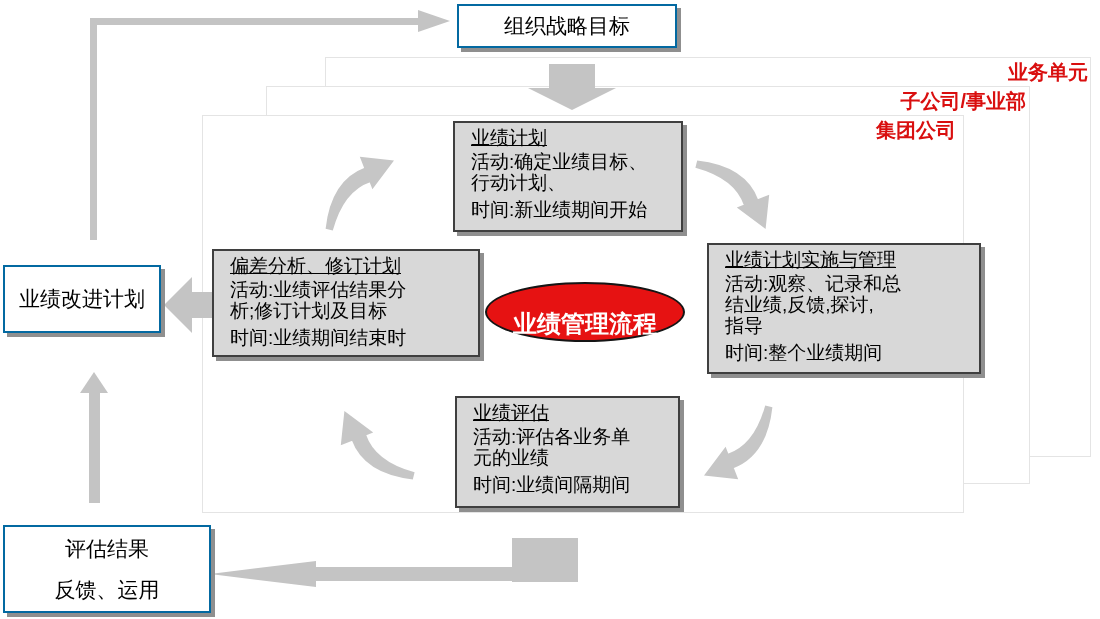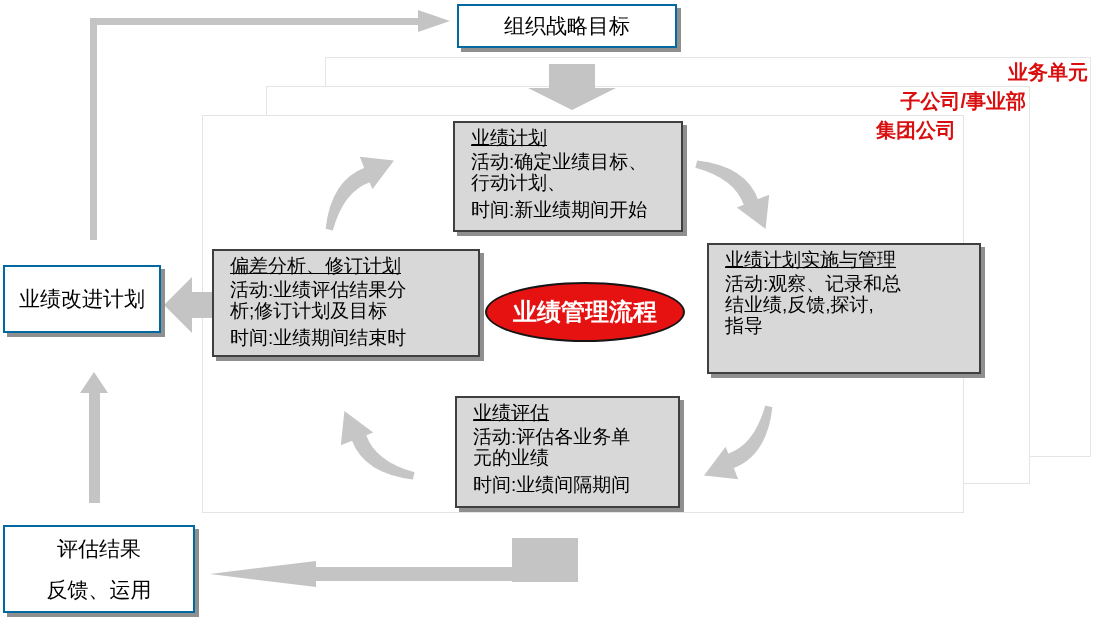--- a/index.html
+++ b/index.html
@@ -23,21 +23,21 @@
   
   .white-box { position:absolute; background:#fff; border:2px solid #0369a1;
                box-shadow:4px 4px 0 #8f8f8f; display:flex; align-items:center;
                justify-content:center; font-size:21px; color:#000; text-align:center; }
   .white-box.col { flex-direction:column; gap:13px; }
 
   
   .ellipse { position:absolute; left:485px; top:282px; width:200px; height:60px;
              background:#e61212; border:2px solid #151515; border-radius:50%;
              color:#fff; font-weight:bold; font-size:24px; display:flex;
-             align-items:center; justify-content:center; white-space:nowrap; }
+             align-items:flex-end; justify-content:center; white-space:nowrap; }
 
   
   .bar { position:absolute; background:#c4c4c4; }
   .tri { position:absolute; width:0; height:0; }
 
   .curved { position:absolute; width:90px; height:90px; }
   .curved svg { width:100%; height:100%; display:block; }
   .curved path { fill:#c6c6c6; }
 </style>
 </head>
@@ -100,20 +100,21 @@
     <div class="act">活动:确定业绩目标、
 行动计划、</div>
     <div class="tm">时间:新业绩期间开始</div>
   </div>
 
   <div class="gray-box" style="left:707px; top:243px; width:274px; height:131px;">
     <div class="bt">业绩计划实施与管理</div>
     <div class="act">活动:观察、记录和总
 结业绩,反馈,探讨,
 指导</div>
+    <div class="tm">时间:整个业绩期间</div>
   </div>
 
   <div class="gray-box" style="left:455px; top:396px; width:225px; height:112px;">
     <div class="bt">业绩评估</div>
     <div class="act">活动:评估各业务单
 元的业绩</div>
     <div class="tm">时间:业绩间隔期间</div>
   </div>
 
   <div class="gray-box" style="left:212px; top:249px; width:268px; height:108px;">
@@ -124,18 +125,18 @@
   </div>
 
   <div class="ellipse">
     <span>业绩管理流程</span>
   </div>
 
   <div class="white-box" style="left:3px; top:265px; width:158px; height:68px;">
     <span>业绩改进计划</span>
   </div>
 
-  <div class="white-box col" style="left:3px; top:525px; width:192px; height:88px;">
+  <div class="white-box col" style="left:3px; top:525px; width:208px; height:88px;">
     <span>评估结果</span>
     <span>反馈、运用</span>
   </div>
 
 </div>
 
 </body></html>

